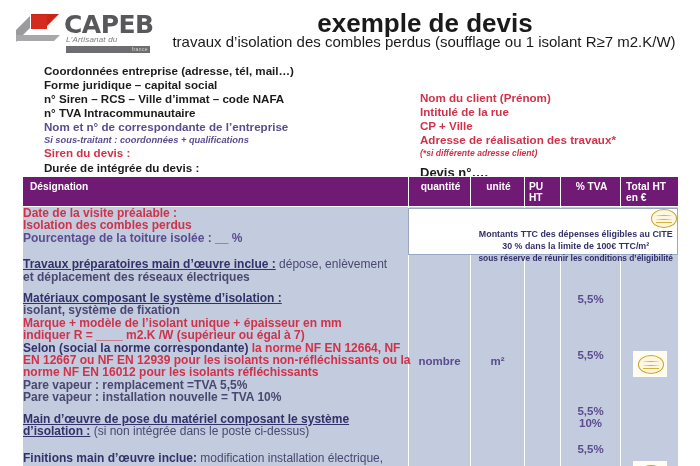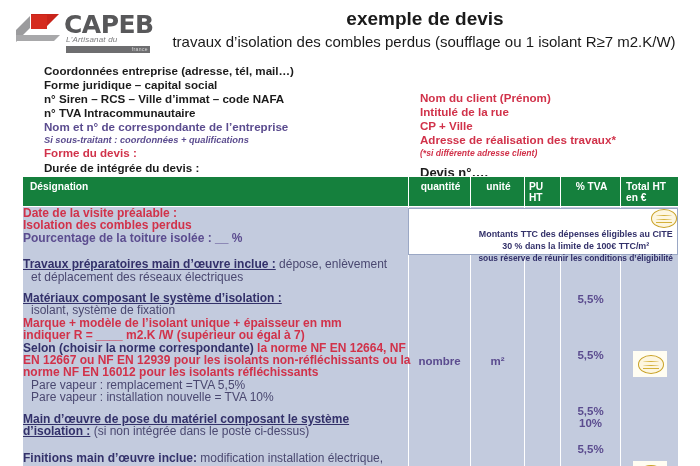--- a/index.html
+++ b/index.html
@@ -50,21 +50,21 @@
   }
   .capeb-bar span {
     position: absolute; right: 2px; top: 0px;
     font-size: 5px; color: #d8d8d8;
     letter-spacing: 0.4px;
   }
 
   .title-main {
     position: absolute; left: 160px; top: 8px;
     width: 530px; text-align: center;
-    font-size: 19px; font-weight: bold;
+    font-size: 26px; font-weight: bold;
     color: #1a1a1a;
   }
   .title-sub {
     position: absolute; left: 150px; top: 33px;
     width: 548px; text-align: center;
     font-size: 15px; font-weight: normal;
     color: #1a1a1a;
   }
 
   
@@ -95,21 +95,21 @@
   
   .tbl {
     position: absolute; left: 22px; top: 176px;
     width: 656px; height: 290px;
     border-collapse: collapse;
     table-layout: fixed;
   }
   .tbl td, .tbl th { padding: 0; vertical-align: top; }
 
   .thead-row th {
-    background: #15803d;
+    background: #701a75;
     color: #ffffff;
     border: 1.6px solid #ffffff;
     font-size: 10.2px; font-weight: bold;
     height: 30px;
     text-align: left;
     padding: 4px 6px 0 7px;
     vertical-align: top;
     line-height: 11.4px;
     margin-left: 44px;
   }
@@ -134,21 +134,21 @@
   .d {
     font-size: 12px;
     line-height: 12.4px;
     color: #3e3b6e;
     font-weight: bold;
     white-space: nowrap;
   }
   .d.red { color: #d1324a; }
   .d.purple { color: #5b4c8f; }
   .d.dark { color: #33316a; }
-  .d.norm { font-weight: normal; color: #4a4870; padding-left: 8px; }
+  .d.norm { font-weight: bold; color: #4a4870; }
   .d u { text-decoration: underline; }
   .gap { height: 9px; }
   .gap-sm { height: 5px; }
 
   
   .callout {
     position: absolute; left: 408px; top: 208px;
     width: 270px; height: 47px;
     background: #ffffff;
     border: 1px solid #9aa7c4;
@@ -219,21 +219,21 @@
     <div class="title-sub">travaux d’isolation des combles perdus (soufflage ou 1 isolant R≥7 m2.K/W)</div>
   </div>
 
   <div class="info-left">
     <div class="ln">Coordonnées entreprise (adresse, tél, mail…)</div>
     <div class="ln">Forme juridique – capital social</div>
     <div class="ln">n° Siren – RCS – Ville d’immat – code NAFA</div>
     <div class="ln">n°  TVA Intracommunautaire</div>
     <div class="ln purple">Nom et n° de correspondante de l’entreprise</div>
     <div class="ln ital">Si sous-traitant : coordonnées + qualifications</div>
-    <div class="ln red">Forme du devis :</div>
+    <div class="ln red">Siren du devis :</div>
     <div class="ln">Durée de intégrée du devis :</div>
   </div>
 
   <div class="info-right">
     <div class="ln red">Nom du client (Prénom)</div>
     <div class="ln red">Intitulé de la rue</div>
     <div class="ln red">CP + Ville</div>
     <div class="ln red">Adresse de réalisation des travaux*</div>
     <div class="ln ital red">(*si différente adresse client)</div>
     <div class="ln devis">Devis n°….</div>
@@ -282,21 +282,21 @@
             <div class="d norm">et déplacement des réseaux électriques</div>
           </div>
 
           <div class="gap"></div>
 
           <div>
             <div class="d dark"><u>Matériaux composant le système d’isolation :</u></div>
             <div class="d norm">isolant, système de fixation</div>
             <div class="d red">Marque + modèle de l’isolant unique +  épaisseur en mm</div>
             <div class="d red">indiquer R = ____ m2.K /W (supérieur ou égal à 7)</div>
-            <div class="d dark"><span>Selon (choisir la norme correspondante)</span><span style="color:#d1324a"> la norme NF EN 12664, NF</span></div>
+            <div class="d dark"><span>Selon (social la norme correspondante)</span><span style="color:#d1324a"> la norme NF EN 12664, NF</span></div>
             <div class="d red">EN 12667 ou NF EN 12939 pour les isolants non-réfléchissants ou la</div>
             <div class="d red">norme NF EN 16012 pour les isolants réfléchissants</div>
             <div class="d norm">Pare vapeur : remplacement =TVA 5,5%</div>
             <div class="d norm">Pare vapeur : installation nouvelle = TVA 10%</div>
           </div>
 
           <div class="gap"></div>
 
           <div>
             <div class="d dark"><u>Main d’œuvre de pose du matériel composant le système</u></div>

